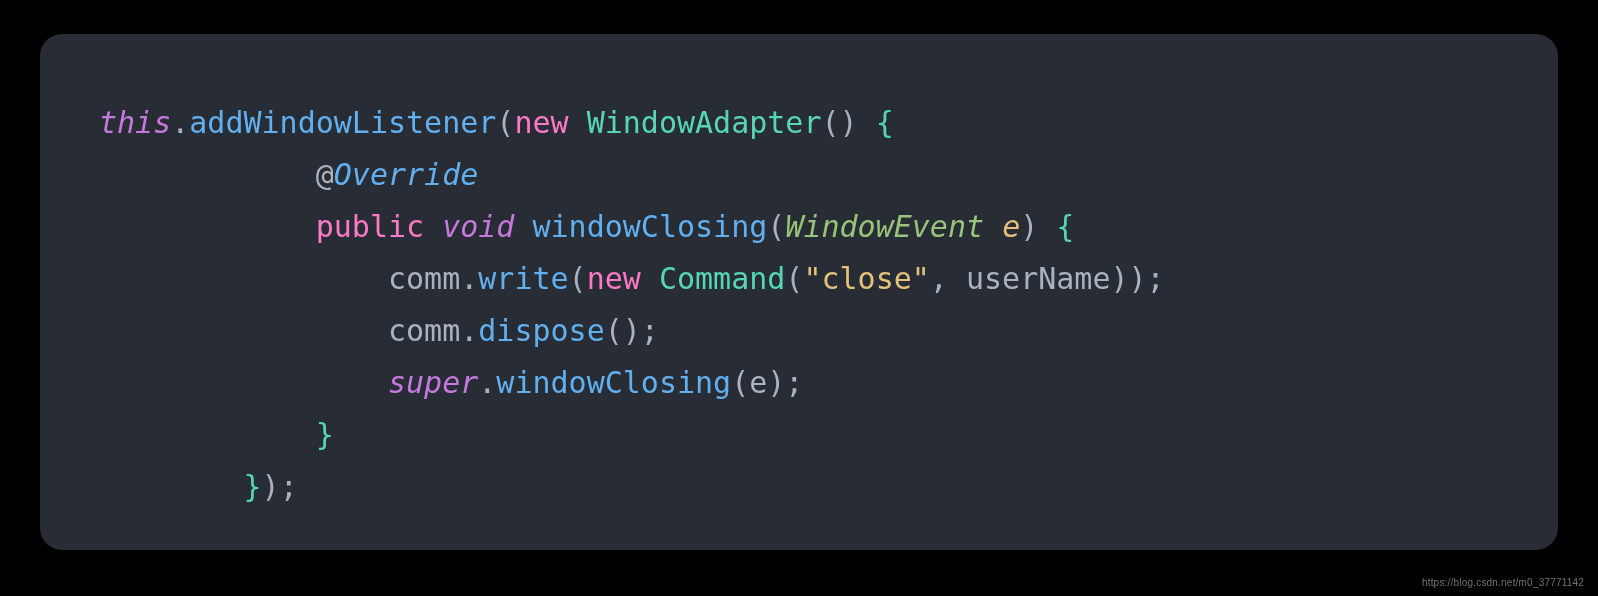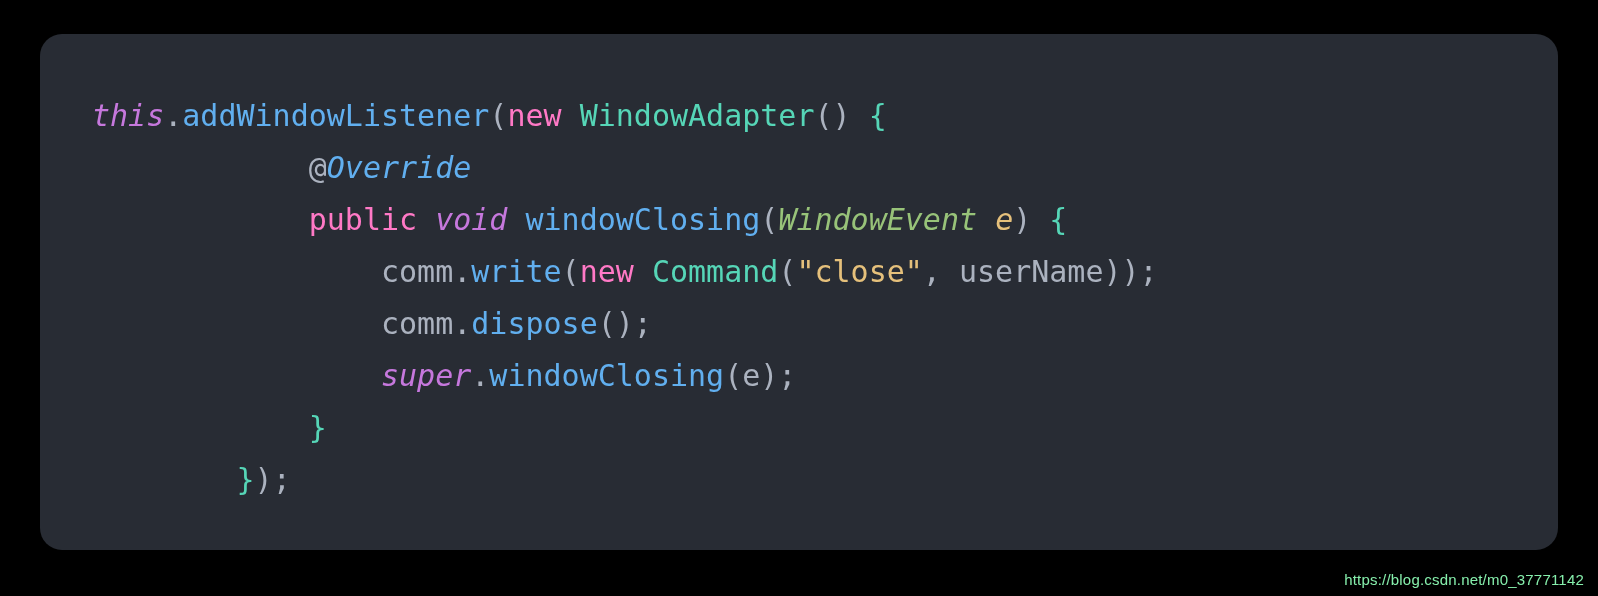--- a/index.html
+++ b/index.html
@@ -1,34 +1,34 @@
 <!DOCTYPE html>
 <html><head>
 <meta charset="utf-8">
 <style>
   html,body{margin:0;padding:0;width:1598px;height:596px;background:#000;font-family:ui-monospace,Menlo,Consolas,"SF Mono","Courier New",monospace;overflow:hidden}
   .card{position:relative;box-sizing:border-box;margin:34px 40px 0 40px;width:1518px;height:516px;background:#282c34;border-radius:22px;padding:48px 40px 40px 44px;box-shadow:0 18px 40px rgba(0,0,0,.6)}
-  pre.code{margin:8px;white-space:pre;font-size:30px;line-height:52px;color:#abb2bf}
+  pre.code{margin:15px;white-space:pre;font-size:30px;line-height:52px;color:#abb2bf}
   .tk-this{color:#c678dd;font-style:italic}
   .tk-punc{color:#abb2bf}
   .tk-call{color:#61afef}
   .tk-new{color:#ff79c6}
   .tk-type{color:#56d6b7}
   .tk-anno{color:#61afef;font-style:italic}
   .tk-kw{color:#ff79c6}
   .tk-void{color:#c678dd;font-style:italic}
   .tk-fn{color:#61afef}
   .tk-ptype{color:#98c379;font-style:italic}
   .tk-pe{color:#e5c07b;font-style:italic}
   .tk-brace{color:#56d6b7}
   .tk-id{color:#abb2bf}
   .tk-str{color:#e5c07b}
   .tk-super{color:#c678dd;font-style:italic}
   .tk-at{color:#abb2bf}
-  .watermark{position:absolute;right:14px;bottom:8px;color:#86efac;font-family:Arial,Helvetica,sans-serif;font-size:15px;letter-spacing:.2px}
+  .watermark{position:absolute;right:14px;bottom:8px;color:#737373;font-family:Arial,Helvetica,sans-serif;font-size:10px;letter-spacing:.2px}
 </style>
 </head>
 <body>
 
 <div class="card">
 <pre class="code"><span class="tk-this">this</span><span class="tk-punc">.</span><span class="tk-call">addWindowListener</span><span class="tk-punc">(</span><span class="tk-new">new</span><span class="tk-punc"> </span><span class="tk-type">WindowAdapter</span><span class="tk-punc">()</span><span class="tk-punc"> </span><span class="tk-brace">{</span>
 <span class="tk-punc">            </span><span class="tk-at">@</span><span class="tk-anno">Override</span>
 <span class="tk-punc">            </span><span class="tk-kw">public</span><span class="tk-punc"> </span><span class="tk-void">void</span><span class="tk-punc"> </span><span class="tk-fn">windowClosing</span><span class="tk-punc">(</span><span class="tk-ptype">WindowEvent</span><span class="tk-punc"> </span><span class="tk-pe">e</span><span class="tk-punc">)</span><span class="tk-punc"> </span><span class="tk-brace">{</span>
 <span class="tk-punc">                </span><span class="tk-id">comm</span><span class="tk-punc">.</span><span class="tk-call">write</span><span class="tk-punc">(</span><span class="tk-new">new</span><span class="tk-punc"> </span><span class="tk-type">Command</span><span class="tk-punc">(</span><span class="tk-str">"close"</span><span class="tk-punc">,</span><span class="tk-punc"> </span><span class="tk-id">userName</span><span class="tk-punc">)</span><span class="tk-punc">)</span><span class="tk-punc">;</span>
 <span class="tk-punc">                </span><span class="tk-id">comm</span><span class="tk-punc">.</span><span class="tk-call">dispose</span><span class="tk-punc">()</span><span class="tk-punc">;</span>

